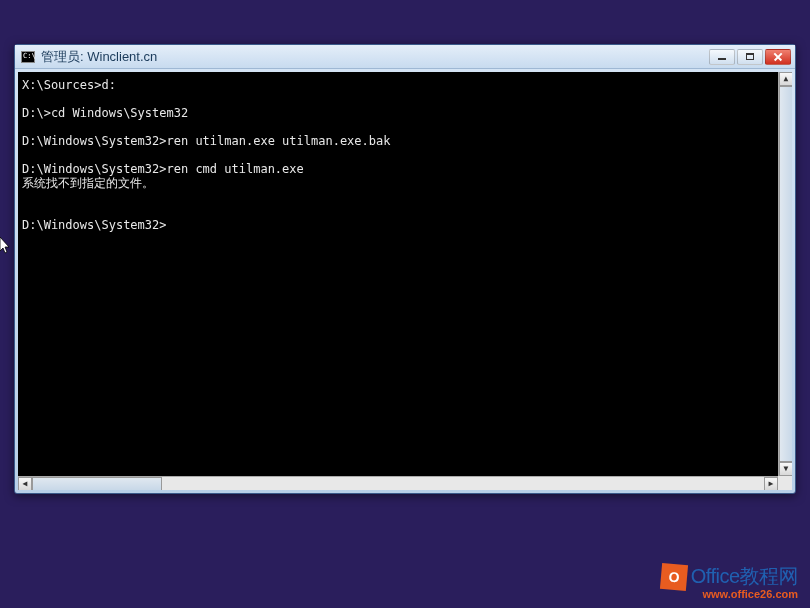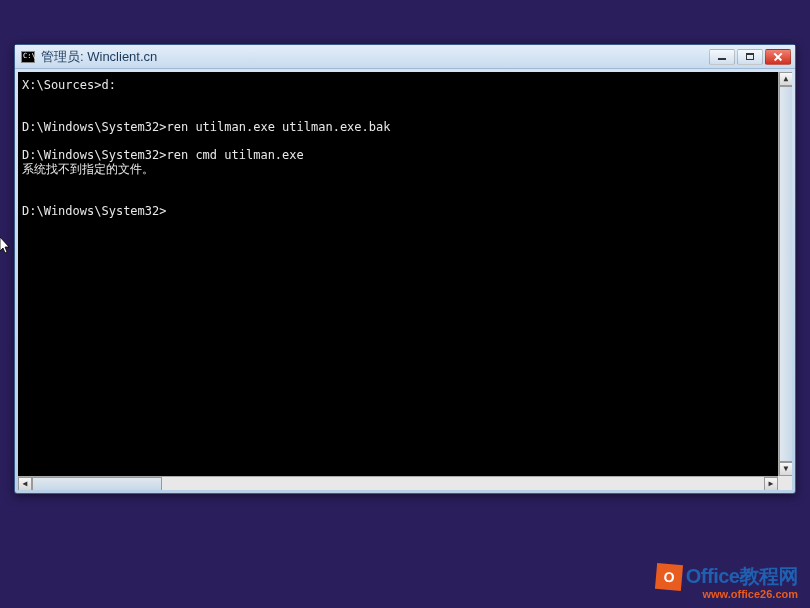--- a/index.html
+++ b/index.html
@@ -215,21 +215,21 @@
       position: relative;
       display:flex;
       align-items:center;
       justify-content:center;
       color:#fff;
       font-size:14px;
       font-weight:bold;
     }
     .wm-text1 {
       font-size: 20px;
-      font-weight: bold;
+      font-weight: normal;
       color: #2060b0;
       letter-spacing: -0.5px;
     }
     .wm-text1 .cn {
       color: #2060b0;
     }
     .wm-text2 {
       font-size: 11px;
       color: #e85c20;
       font-weight: bold;
@@ -259,20 +259,21 @@
         <div class="max-icon"></div>
       </div>
       <div class="win-btn btn-close">
         <div class="close-icon"></div>
       </div>
     </div>
   </div>
   <div class="terminal-area">
     <div class="terminal-line">X:\Sources&gt;d:</div>
     <div class="terminal-line"></div>
+    <div class="terminal-line">D:\&gt;cd Windows\System32</div>
     <div class="terminal-line"></div>
     <div class="terminal-line">D:\Windows\System32&gt;ren utilman.exe utilman.exe.bak</div>
     <div class="terminal-line"></div>
     <div class="terminal-line">D:\Windows\System32&gt;ren cmd utilman.exe</div>
     <div class="terminal-line">系统找不到指定的文件。</div>
     <div class="terminal-line"></div>
     <div class="terminal-line"></div>
     <div class="terminal-line">D:\Windows\System32&gt;</div>
 
     <div class="scrollbar-v">

